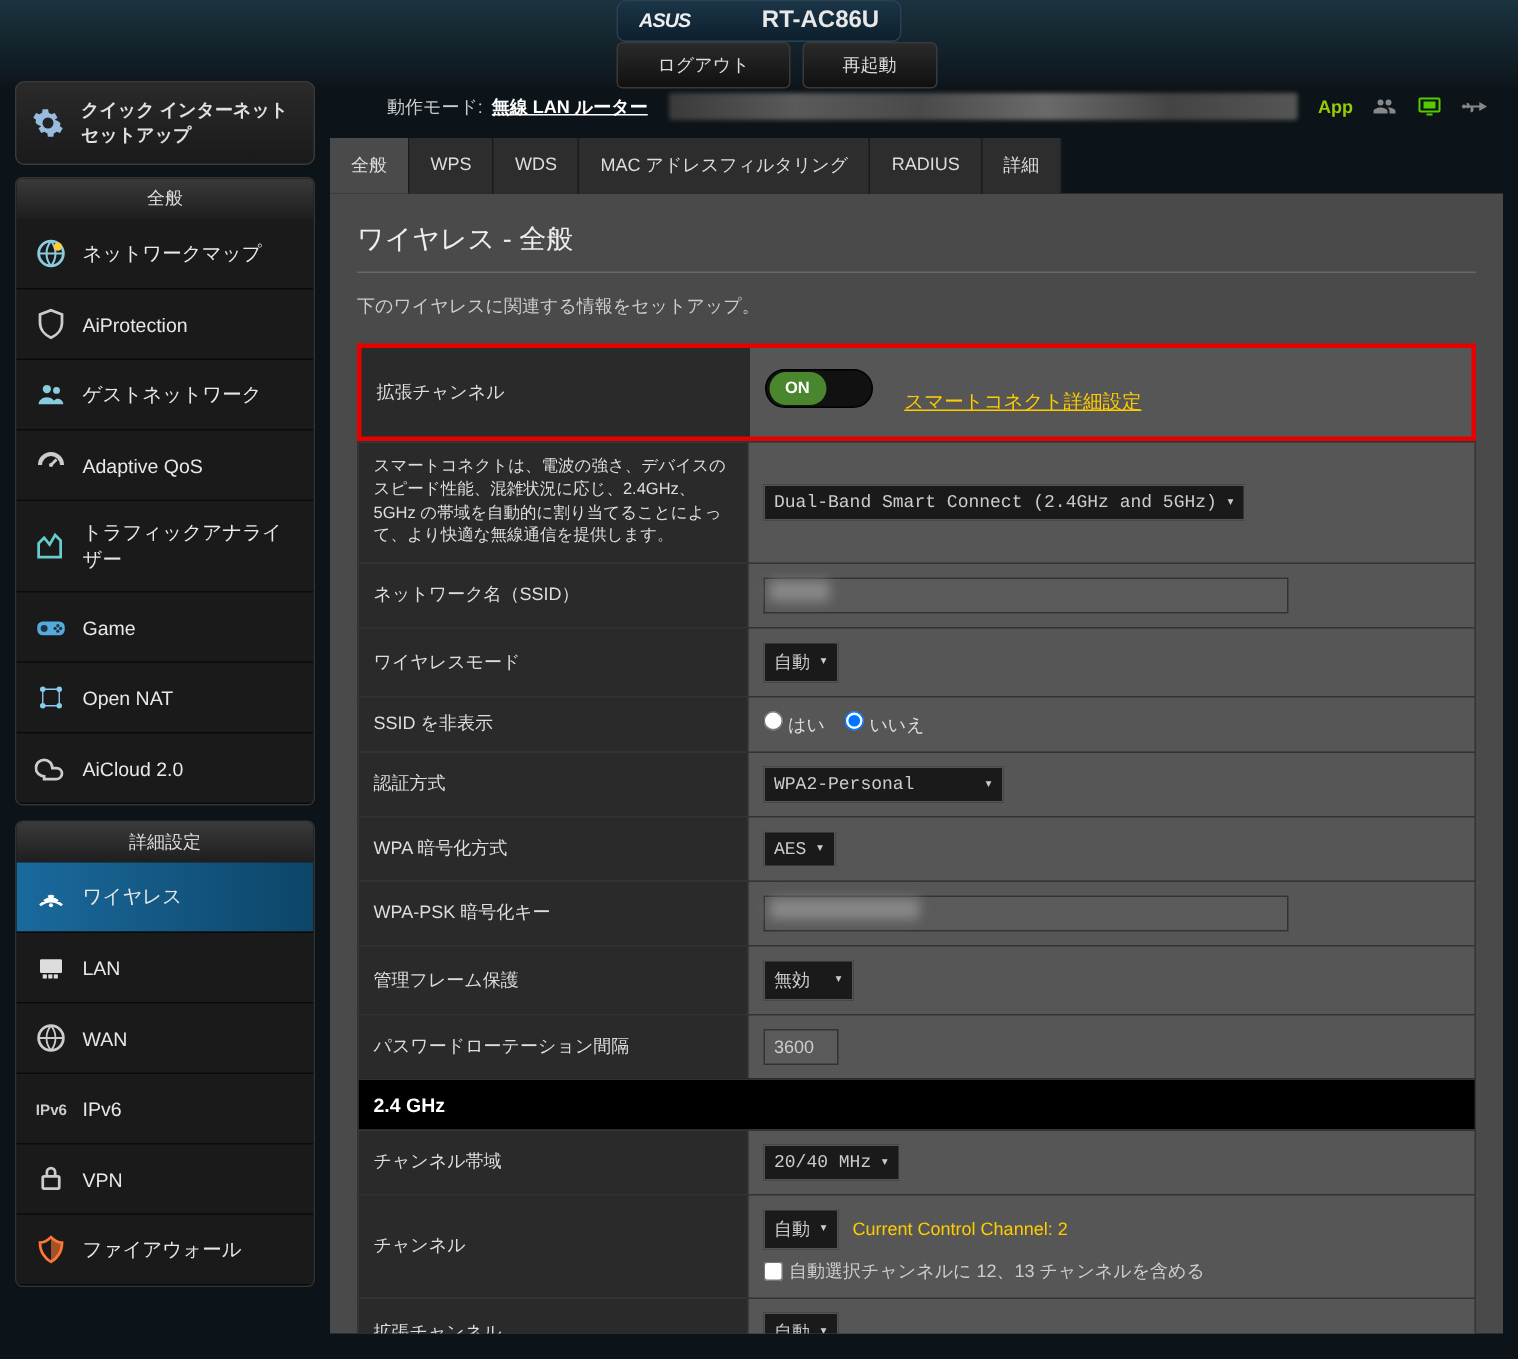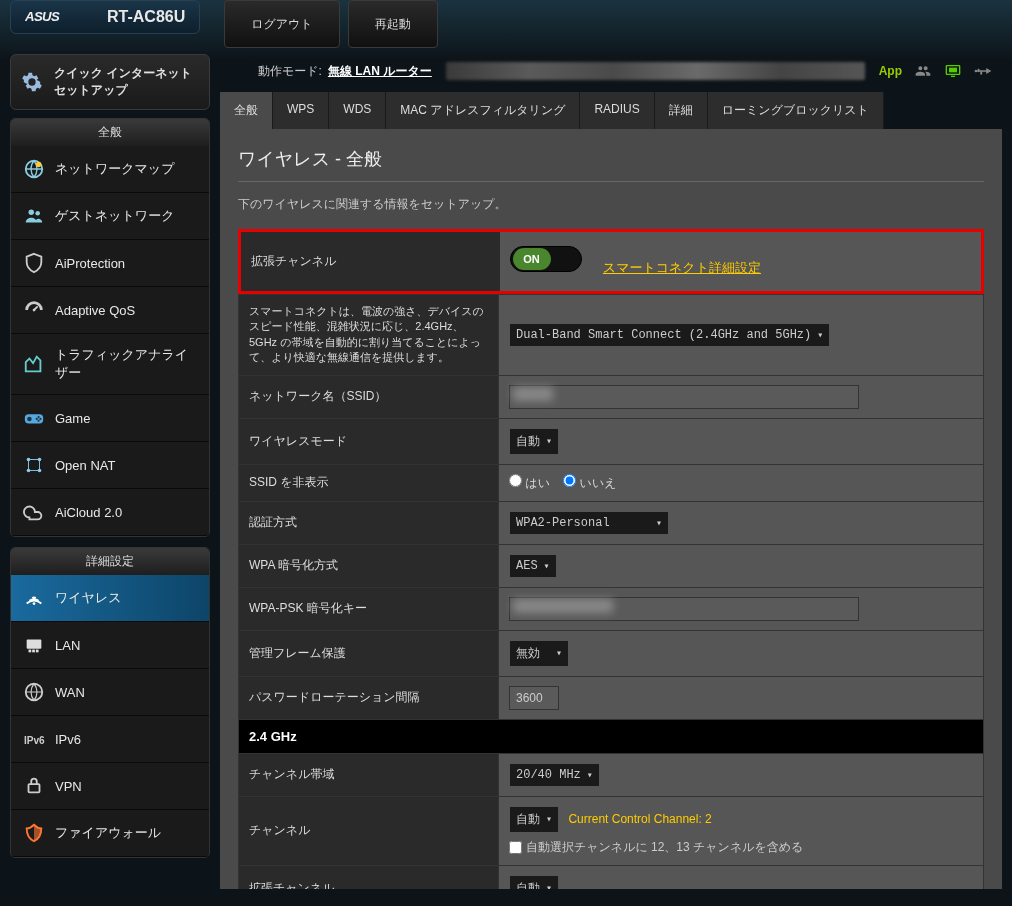--- a/index.html
+++ b/index.html
@@ -1,19 +1,19 @@
 <!DOCTYPE html>
 <html><head>
 <meta charset="utf-8">
 <style>
 * { margin: 0; padding: 0; box-sizing: border-box; }
 body { background: #000; font-family: Arial, "Hiragino Sans", sans-serif; font-size: 13px; color: #fff; width: 1012px; height: 906px; overflow: hidden; }
 .app { width: 1012px; height: 906px; background: linear-gradient(to bottom, #1a3340 0%, #0d1419 60px, #0d1419 100%); position: relative; }
 
-.top-bar { height: 48px; display: flex; padding: 0 10px; }
+.top-bar { height: 48px; display: flex; align-items: center; padding: 0 10px; flex-direction: column; }
 .logo-wrap { display: flex; align-items: center; gap: 10px; background: linear-gradient(to bottom, #1a3548, #0d1f2c); border: 1px solid #2a4050; border-radius: 6px; padding: 4px 14px; height: 34px; }
 .logo-svg { width: 72px; height: 18px; }
 .model { font-size: 16px; font-weight: bold; color: #e8e8e8; }
 .top-btns { display: flex; gap: 8px; margin-left: 24px; }
 .top-btn { background: linear-gradient(to bottom, #2a2a2a, #101010); border: 1px solid #3a3a3a; color: #ddd; padding: 6px 26px; border-radius: 4px; font-size: 12px; cursor: pointer; }
 
 .body-row { display: flex; padding: 6px 10px; gap: 10px; height: calc(100% - 48px); }
 .sidebar { width: 200px; flex-shrink: 0; }
 .qis-box { background: linear-gradient(to bottom, #2a2a2a, #1a1a1a); border: 1px solid #3a3a3a; border-radius: 6px; padding: 10px 10px; display: flex; align-items: center; gap: 11px; margin-bottom: 8px; cursor: pointer; }
 .nav-cat { background: linear-gradient(to bottom, #3a3a3a, #1e1e1e); text-align: center; padding: 5px; font-size: 12px; color: #ddd; border-radius: 4px 4px 0 0; }
@@ -100,34 +100,34 @@
                   <circle cx="12" cy="12" r="9" fill="none" stroke="#8cd" stroke-width="2"></circle>
                   <path d="M3 12h18M12 3a14 14 0 010 18M12 3a14 14 0 000 18" stroke="#8cd" fill="none" stroke-width="1.5"></path>
                   <circle cx="17" cy="7" r="3" fill="#fc3"></circle>
                 </svg>
               </span>
               <span>ネットワークマップ</span>
             </div>
             <div class="nav-item">
               <span class="nav-icon">
                 <svg width="22" height="22" viewBox="0 0 24 24">
+                  <path d="M12 2l8 3v6c0 5-3.5 9-8 11-4.5-2-8-6-8-11V5l8-3z" fill="none" stroke="#ccc" stroke-width="2"></path>
+                </svg>
+              </span>
+              <span>AiProtection</span>
+            </div>
+            <div class="nav-item">
+              <span class="nav-icon">
+                <svg width="22" height="22" viewBox="0 0 24 24">
                   <circle cx="9" cy="8" r="3" fill="#8cd"></circle>
                   <circle cx="16" cy="9" r="2.5" fill="#8cd"></circle>
                   <path d="M3 19c0-3 3-5 6-5s6 2 6 5M13 19c0-2 2-4 4-4s4 2 4 4" fill="#8cd"></path>
                 </svg>
               </span>
               <span>ゲストネットワーク</span>
-            </div>
-            <div class="nav-item">
-              <span class="nav-icon">
-                <svg width="22" height="22" viewBox="0 0 24 24">
-                  <path d="M12 2l8 3v6c0 5-3.5 9-8 11-4.5-2-8-6-8-11V5l8-3z" fill="none" stroke="#ccc" stroke-width="2"></path>
-                </svg>
-              </span>
-              <span>AiProtection</span>
             </div>
             <div class="nav-item">
               <span class="nav-icon">
                 <svg width="22" height="22" viewBox="0 0 24 24">
                   <path d="M4 12a8 8 0 0116 0" fill="none" stroke="#ccc" stroke-width="3"></path>
                   <path d="M12 12l4-4" stroke="#ccc" stroke-width="2"></path>
                   <circle cx="12" cy="12" r="1.5" fill="#ccc"></circle>
                 </svg>
               </span>
               <span>Adaptive QoS</span>
@@ -260,21 +260,20 @@
         </div>
       </div>
 
       <div class="tabs" id="tabs-row">
           <div class="tab active">全般</div>
           <div class="tab">WPS</div>
           <div class="tab">WDS</div>
           <div class="tab">MAC アドレスフィルタリング</div>
           <div class="tab">RADIUS</div>
           <div class="tab">詳細</div>
-          <div class="tab">ローミングブロックリスト</div>
         </div>
 
       <div class="panel">
         <div class="panel-title">ワイヤレス - 全般</div>
         <div class="panel-desc">下のワイヤレスに関連する情報をセットアップ。</div>
 
         <table class="tbl">
           <tbody class="highlight-wrap">
           <tr class="highlight-row">
             <td class="label">拡張チャンネル</td>

